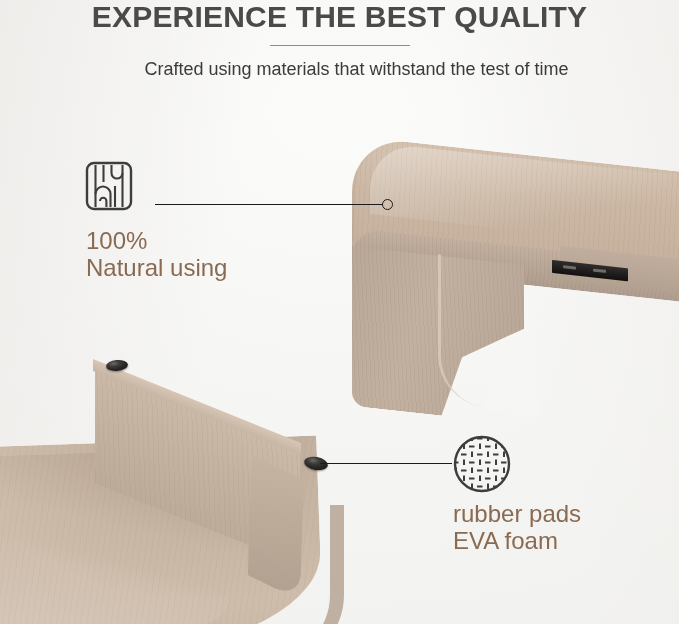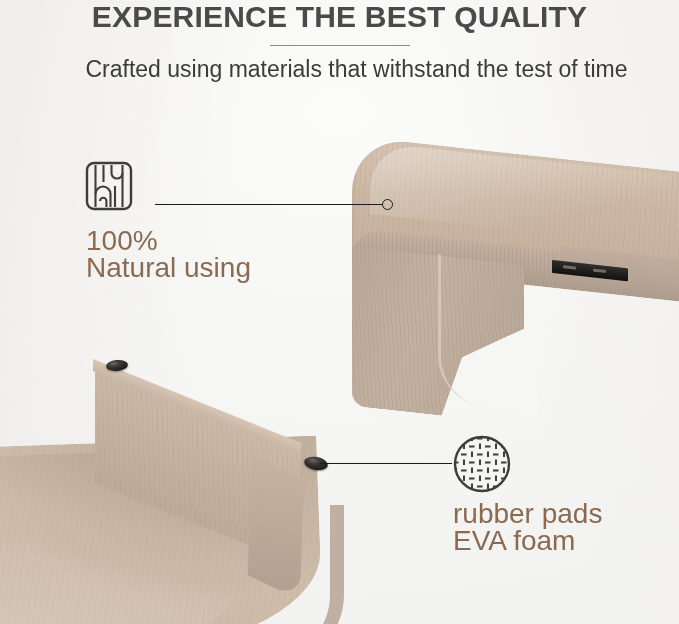--- a/index.html
+++ b/index.html
@@ -54,21 +54,21 @@
     white-space: nowrap;
   }
   .divider {
     width: 140px;
     height: 1px;
     margin: 11px auto 0 auto;
     background: #9a8978;
   }
   .subtitle {
     margin: 11px 0 0 0;
-    font-size: 23px;
+    font-size: 18px;
     line-height: 24px;
     font-weight: normal;
     color: #3b3b3b;
     font-family: "Liberation Sans", sans-serif;
     white-space: nowrap;
     padding-left: 34px;
   }
 
   
   .stage {
@@ -333,21 +333,21 @@
   }
 
   .icon-box {
     position: absolute;
   }
 
   .label {
     position: absolute;
     color: #8a6b52;
     font-family: "Liberation Sans", sans-serif;
-    font-size: 28px;
+    font-size: 24px;
     line-height: 27px;
     font-weight: normal;
     white-space: nowrap;
   }
 </style>
 </head>
 <body>
 
 <div id="page">
 

